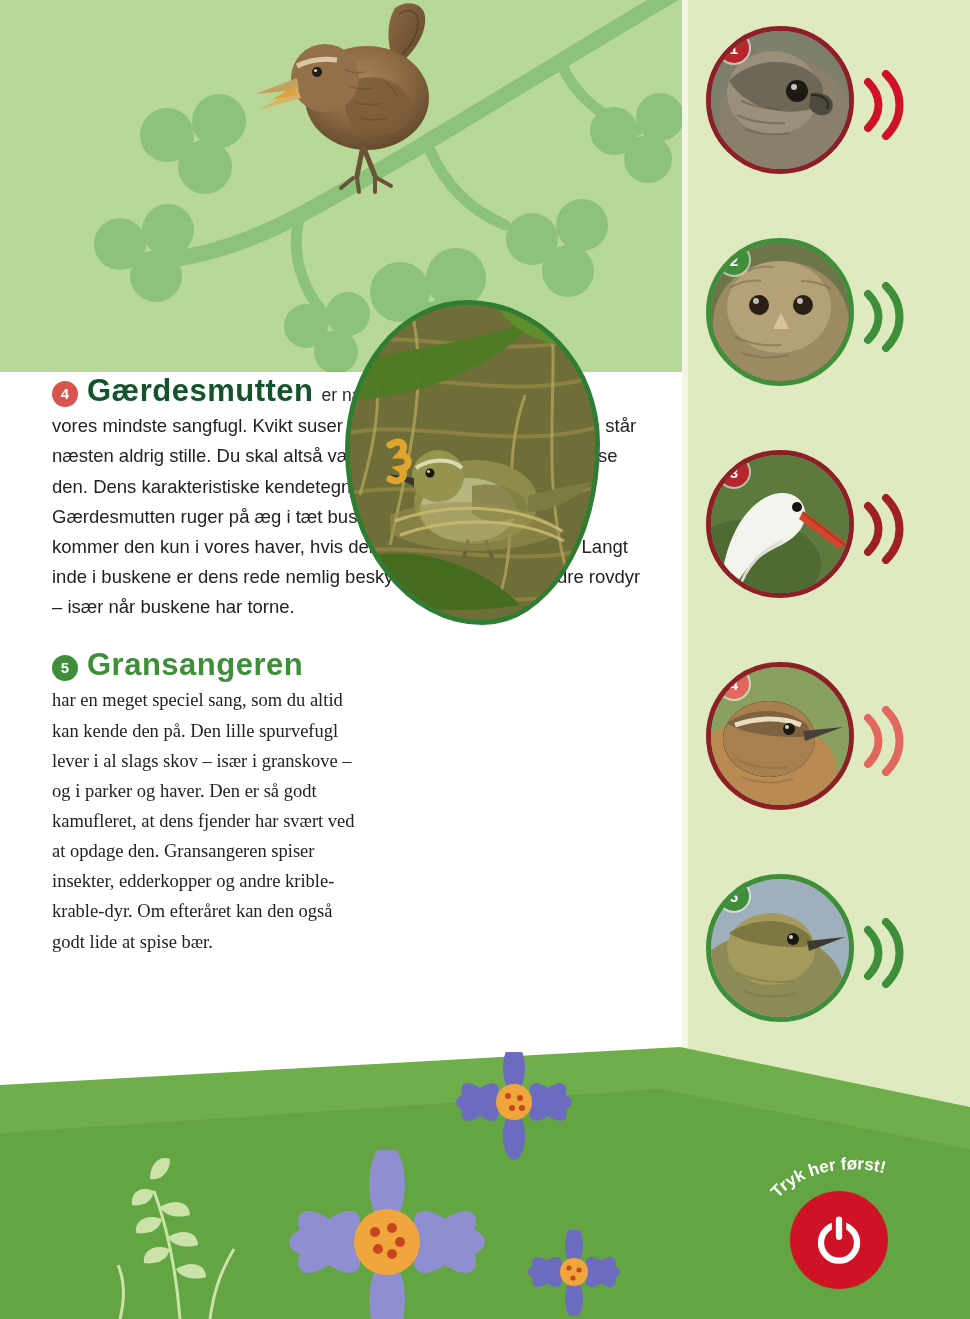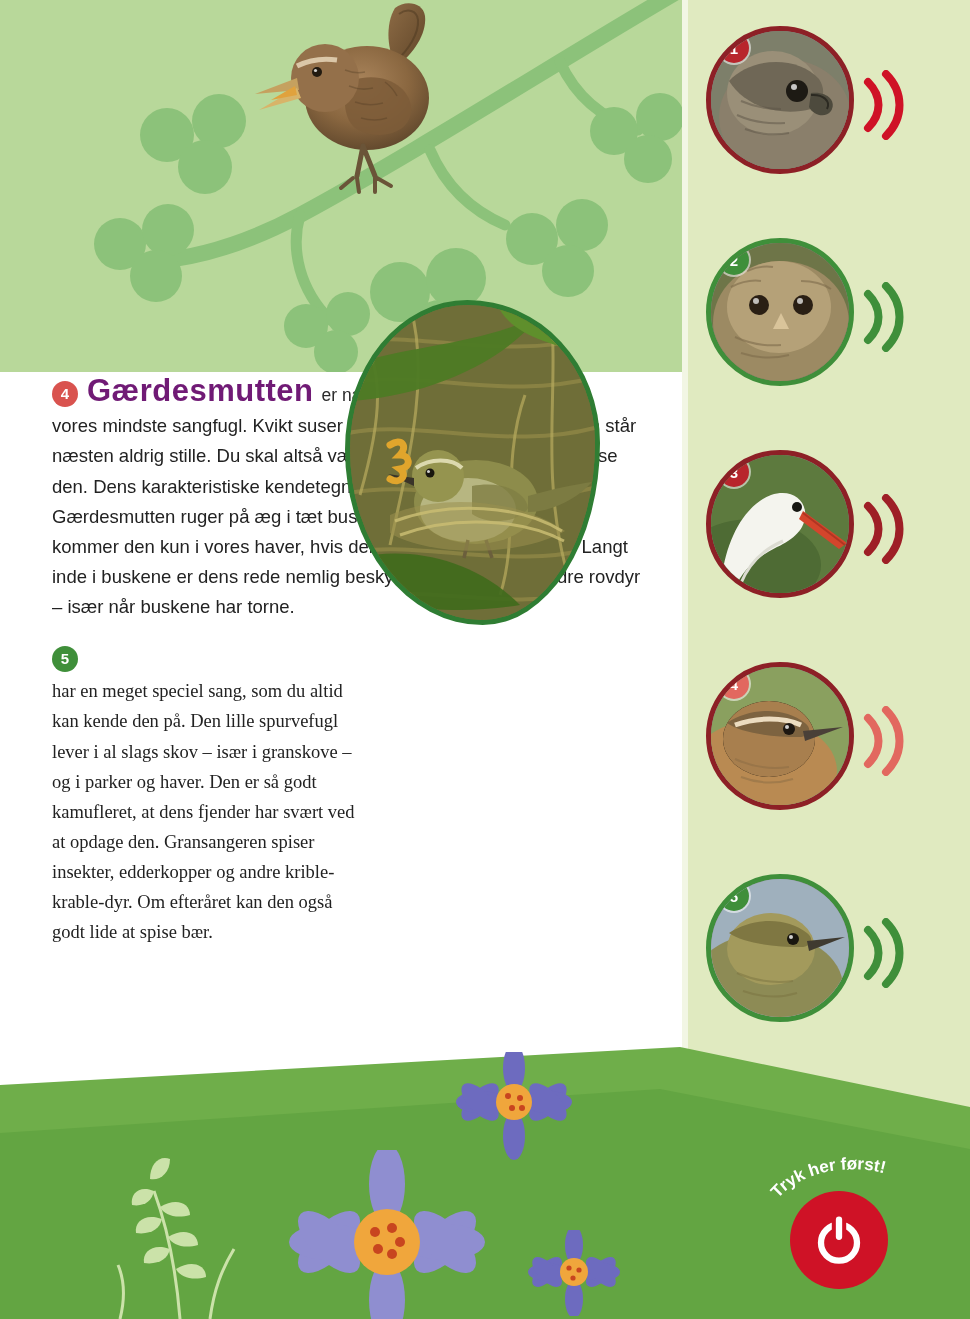--- a/index.html
+++ b/index.html
@@ -63,21 +63,21 @@
     width: 26px; height: 26px; border-radius: 50%;
     color: #ffffff; font-weight: bold; font-size: 15px;
     margin-right: 9px; position: relative; top: -2px;
     flex: 0 0 auto;
   }
   .numdot.red { background: #d9534f; }
   .numdot.green { background: #3f8f3a; }
   .title {
     font-size: 31px; font-weight: bold; letter-spacing: 0.5px;
   }
-  .title.red { color: #701a75; }
+  .title.red { color: #14532d; }
   .title.green { color: #3f8f3a; }
   .lead {
     font-size: 17.5px; color: #2b2b2b; margin-left: 8px;
   }
   .body-text {
     font-size: 18.5px; line-height: 1.63; color: #222; margin-top: 2px;
   }
   .sec5 { position: relative; }
   .sec5 .body-text { width: 305px; font-family: Liberation Serif, serif; }
 
@@ -344,20 +344,21 @@
         <span class="numdot red">4</span>
         <span class="title red">Gærdesmutten</span>
         <span class="lead">er næstefter fuglekongen</span>
       </div>
       <p class="body-text">vores mindste sangfugl. Kvikt suser den omkring på grenene – den står næsten aldrig stille. Du skal altså være meget tålmodig, hvis du vil se den. Dens karakteristiske kendetegn er dens korte halefjer. Gærdesmutten ruger på æg i tæt buskads nær ved jorden. Derfor kommer den kun i vores haver, hvis der vokser godt med buske. Langt inde i buskene er dens rede nemlig beskyttet mod katte og andre rovdyr – især når buskene har torne.</p>
     </div>
 
     <div class="section sec5">
       <div class="sec-head">
         <span class="numdot green">5</span>
+        <span class="title green">Gransangeren</span>
       </div>
       <p class="body-text">har en meget speciel sang, som du altid kan kende den på. Den lille spurvefugl lever i al slags skov – især i granskove – og i parker og haver. Den er så godt kamufleret, at dens fjender har svært ved at opdage den. Gransangeren spiser insekter, edderkopper og andre krible-krable-dyr. Om efteråret kan den også godt lide at spise bær.</p>
     </div>
   </div>
 
   <div class="nest-photo">
     <svg width="245" height="315" viewBox="0 0 245 315" preserveAspectRatio="xMidYMid slice">
       <rect width="245" height="315" fill="#6f6e38"></rect>
 
       <g stroke="#8c8445" stroke-width="4" opacity="0.9" fill="none">

